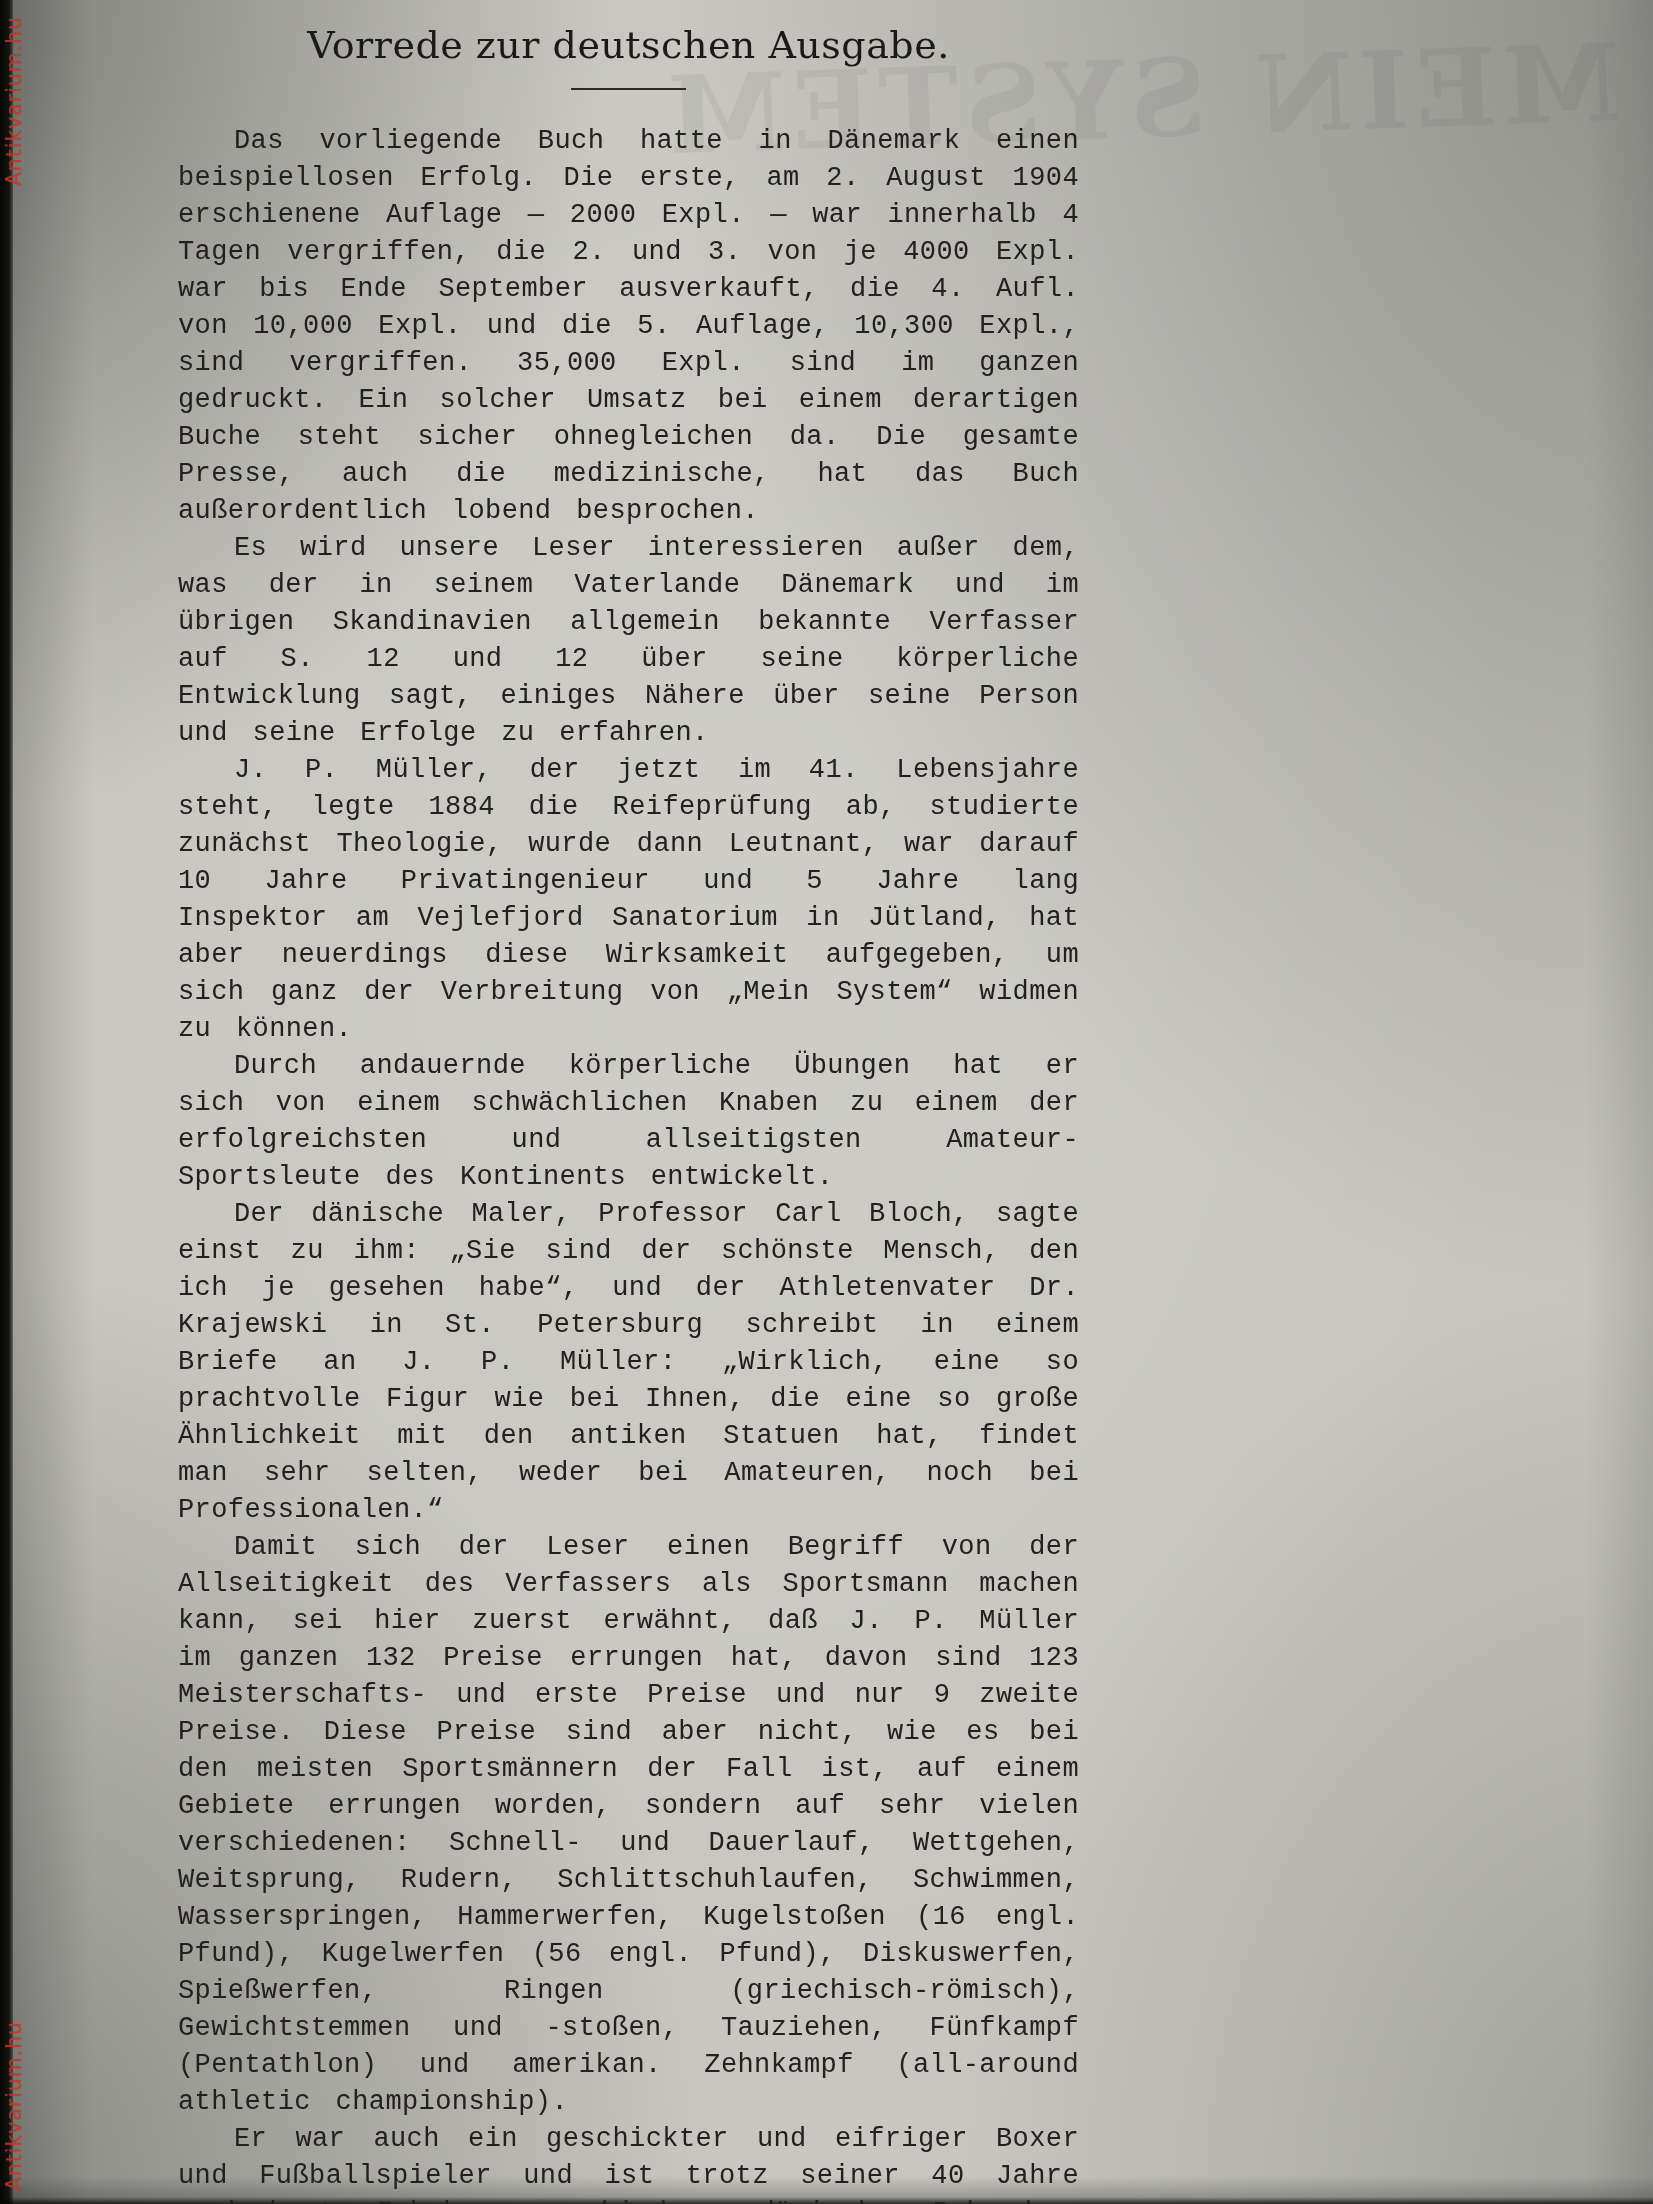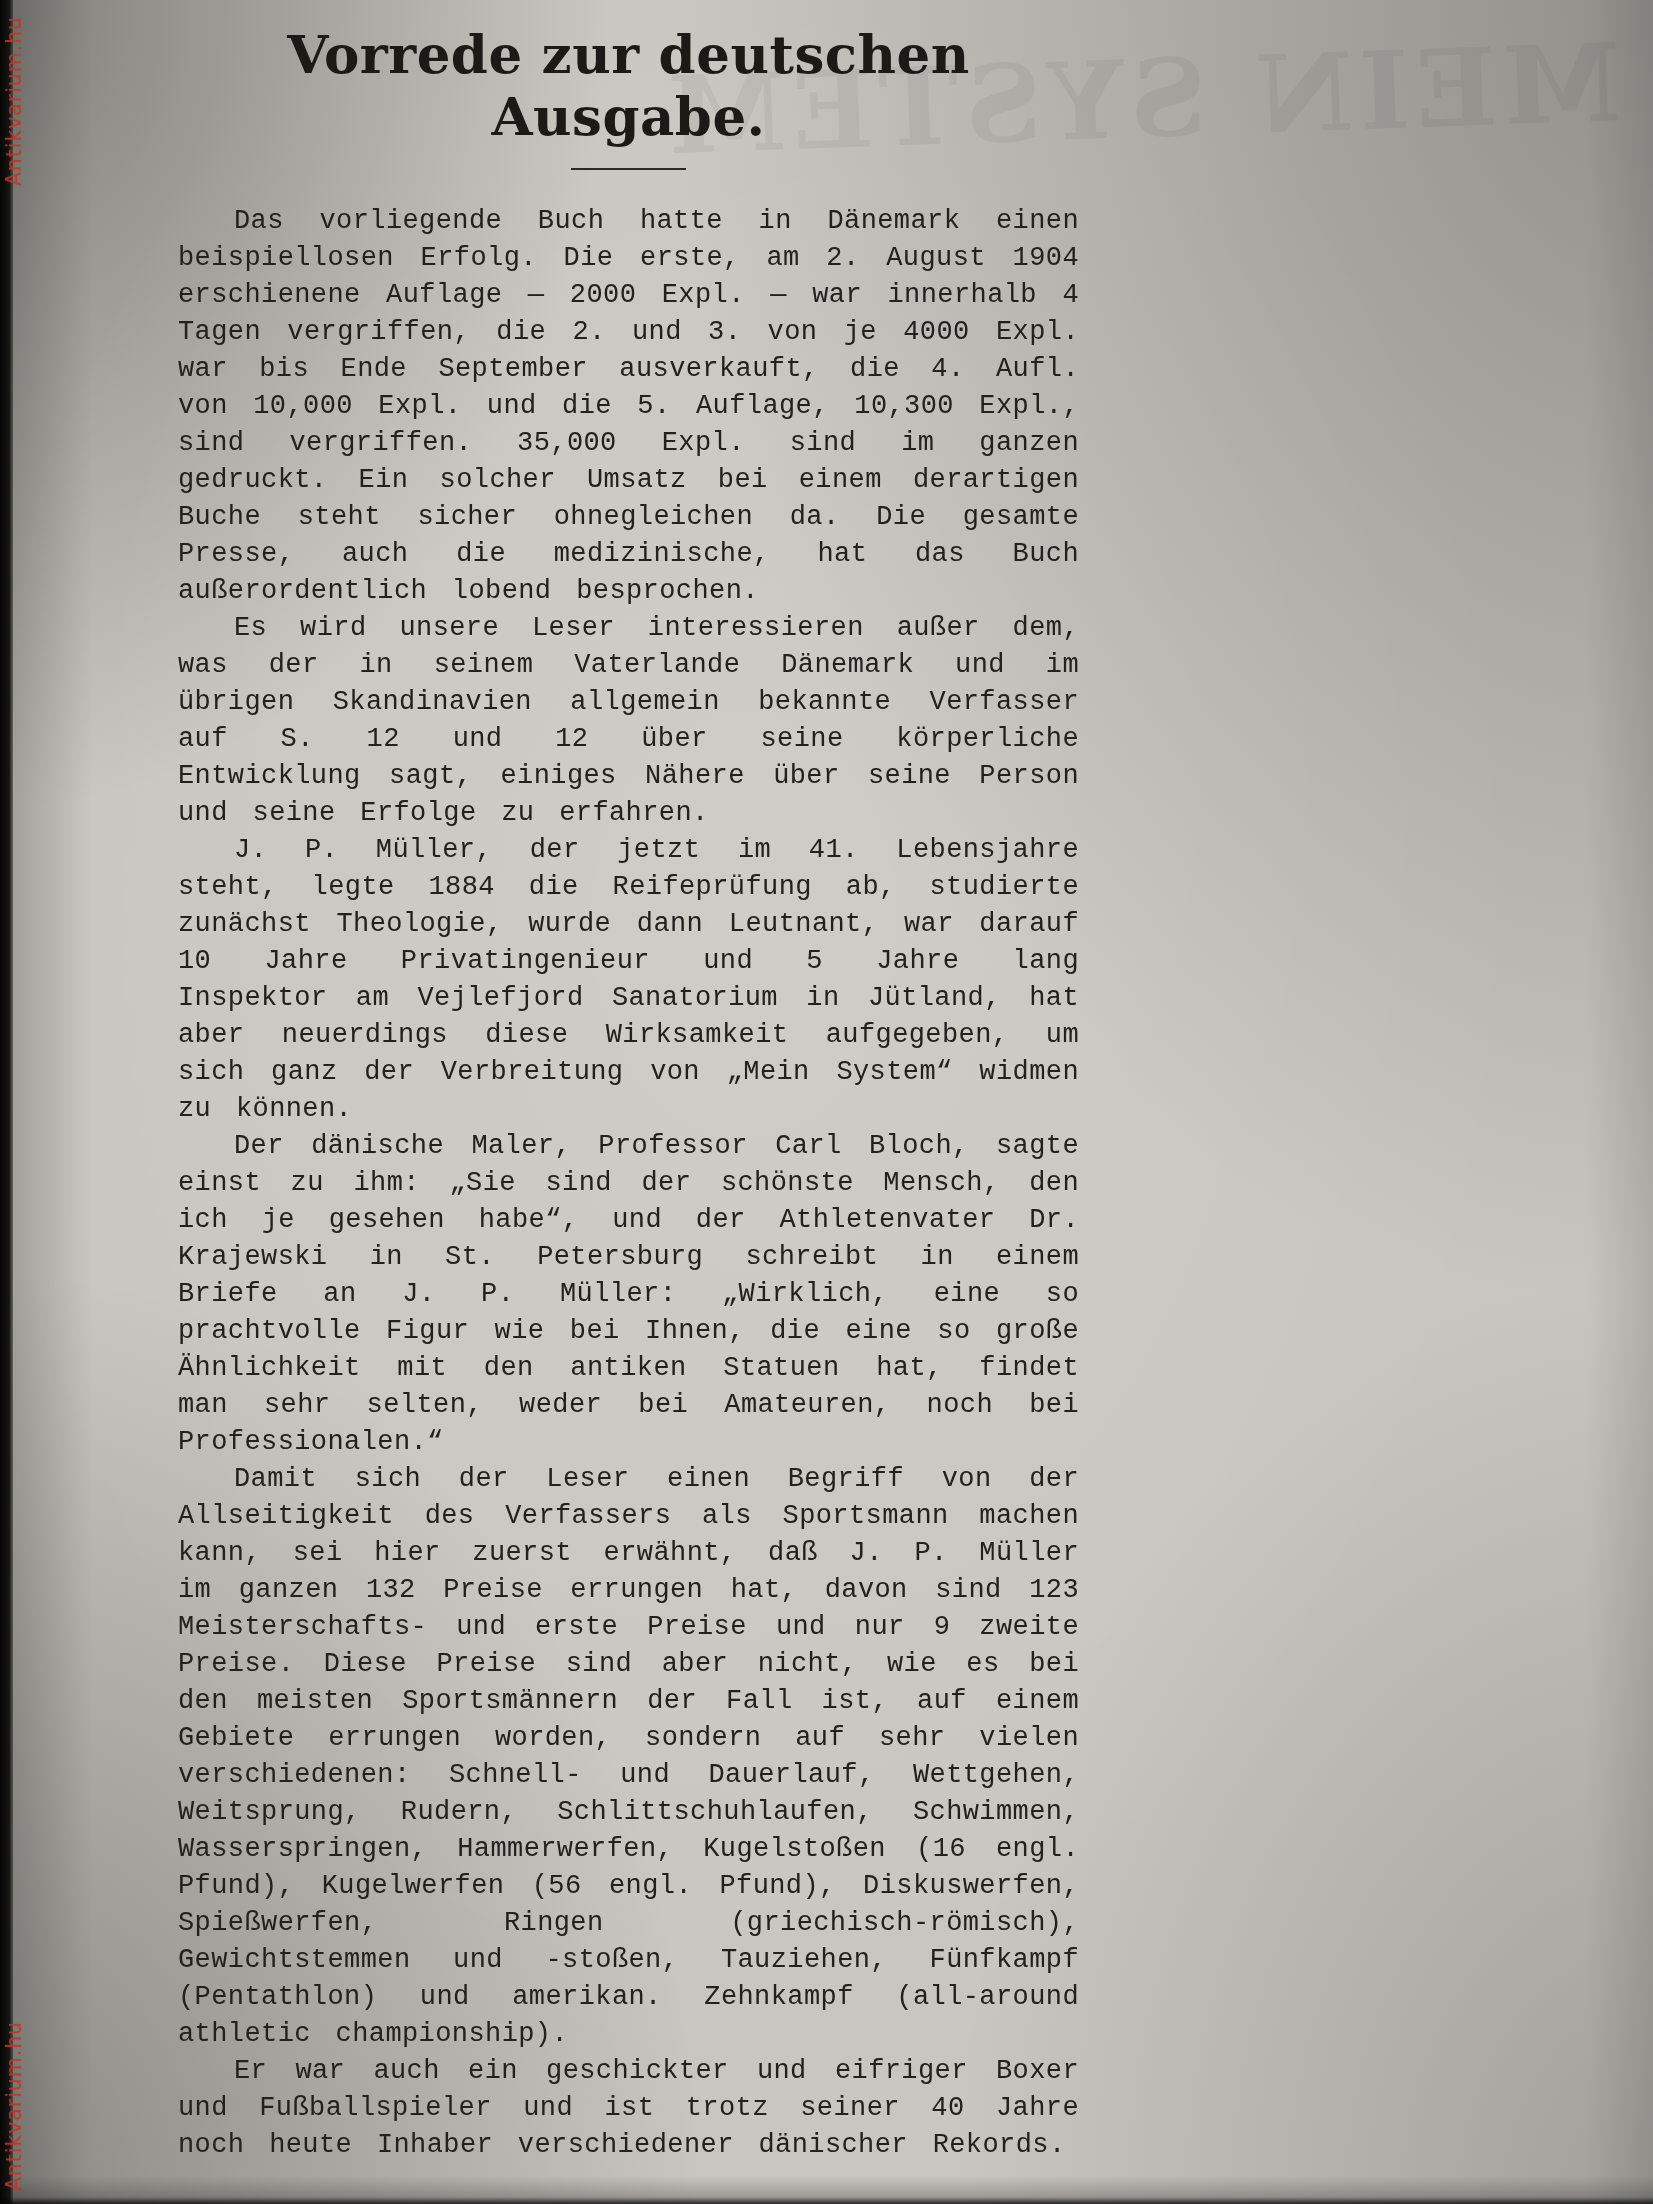--- a/index.html
+++ b/index.html
@@ -63,22 +63,22 @@
   .wm-top { top: 15.5px; }
   .wm-bottom { bottom: 13.6px; }
   .content {
     position: absolute;
     left: 178px;
     top: 23px;
     width: 901px;
   }
   .title {
     margin: 0;
-    font-size: 53px;
-    font-weight: 700;
+    font-size: 38px;
+    font-weight: 400;
     text-align: center;
     letter-spacing: 0.5px;
     color: #1b1a17;
   }
   .divider {
     width: 115px;
     height: 0;
     border-top: 2.4px solid #2a2926;
     margin: 21.3px auto 33px auto;
   }
@@ -104,19 +104,20 @@
   <div class="wm wm-top">Antikvarium.hu</div>
   <div class="wm wm-bottom">Antikvarium.hu</div>
 
   <div class="content">
     <h1 class="title">Vorrede zur deutschen Ausgabe.</h1>
     <div class="divider"></div>
     <div class="paras">
         <p>Das vorliegende Buch hatte in Dänemark einen beispiellosen Erfolg. Die erste, am 2. August 1904 erschienene Auflage — 2000 Expl. — war innerhalb 4 Tagen vergriffen, die 2. und 3. von je 4000 Expl. war bis Ende September ausverkauft, die 4. Aufl. von 10,000 Expl. und die 5. Auflage, 10,300 Expl., sind vergriffen. 35,000 Expl. sind im ganzen gedruckt. Ein solcher Umsatz bei einem derartigen Buche steht sicher ohnegleichen da. Die gesamte Presse, auch die medizinische, hat das Buch außerordentlich lobend besprochen.</p>
         <p>Es wird unsere Leser interessieren außer dem, was der in seinem Vaterlande Dänemark und im übrigen Skandinavien allgemein bekannte Verfasser auf S. 12 und 12 über seine körperliche Entwicklung sagt, einiges Nähere über seine Person und seine Erfolge zu erfahren.</p>
         <p>J. P. Müller, der jetzt im 41. Lebensjahre steht, legte 1884 die Reifeprüfung ab, studierte zunächst Theologie, wurde dann Leutnant, war darauf 10 Jahre Privatingenieur und 5 Jahre lang Inspektor am Vejlefjord Sanatorium in Jütland, hat aber neuerdings diese Wirksamkeit aufgegeben, um sich ganz der Verbreitung von „Mein System“ widmen zu können.</p>
+        <p>Durch andauernde körperliche Übungen hat er sich von einem schwächlichen Knaben zu einem der erfolgreichsten und allseitigsten Amateur-Sportsleute des Kontinents entwickelt.</p>
         <p>Der dänische Maler, Professor Carl Bloch, sagte einst zu ihm: „Sie sind der schönste Mensch, den ich je gesehen habe“, und der Athletenvater Dr. Krajewski in St. Petersburg schreibt in einem Briefe an J. P. Müller: „Wirklich, eine so prachtvolle Figur wie bei Ihnen, die eine so große Ähnlichkeit mit den antiken Statuen hat, findet man sehr selten, weder bei Amateuren, noch bei Professionalen.“</p>
         <p>Damit sich der Leser einen Begriff von der Allseitigkeit des Verfassers als Sportsmann machen kann, sei hier zuerst erwähnt, daß J. P. Müller im ganzen 132 Preise errungen hat, davon sind 123 Meisterschafts- und erste Preise und nur 9 zweite Preise. Diese Preise sind aber nicht, wie es bei den meisten Sportsmännern der Fall ist, auf einem Gebiete errungen worden, sondern auf sehr vielen verschiedenen: Schnell- und Dauerlauf, Wettgehen, Weitsprung, Rudern, Schlittschuhlaufen, Schwimmen, Wasserspringen, Hammerwerfen, Kugelstoßen (16 engl. Pfund), Kugelwerfen (56 engl. Pfund), Diskuswerfen, Spießwerfen, Ringen (griechisch-römisch), Gewichtstemmen und -stoßen, Tauziehen, Fünfkampf (Pentathlon) und amerikan. Zehnkampf (all-around athletic championship).</p>
         <p>Er war auch ein geschickter und eifriger Boxer und Fußballspieler und ist trotz seiner 40 Jahre noch heute Inhaber verschiedener dänischer Rekords.</p>
       </div>
   </div>
 </div>
 
 
 </body></html>

